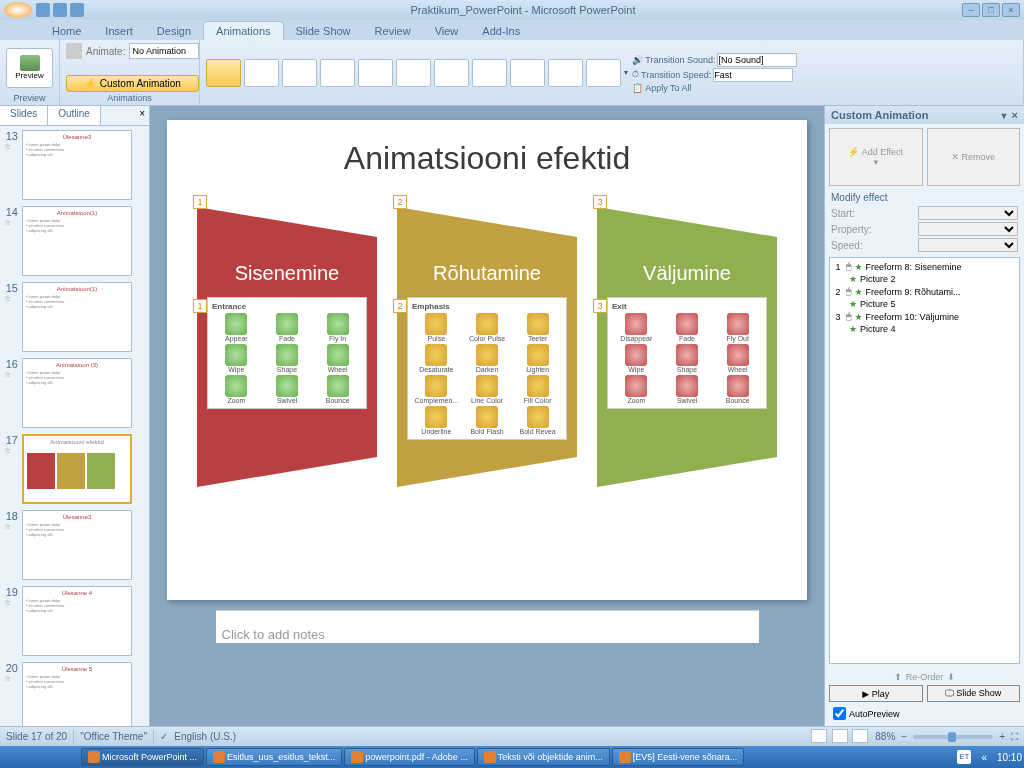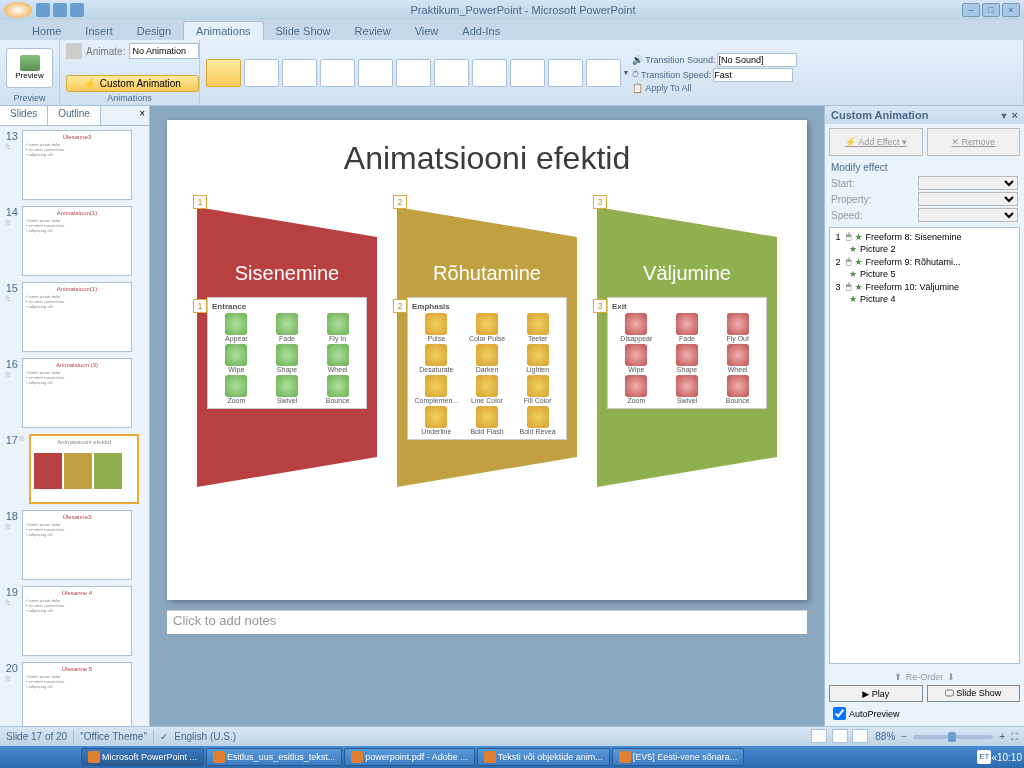--- a/index.html
+++ b/index.html
@@ -8,21 +8,21 @@
 
 .titlebar { height: 20px; background: linear-gradient(#d3e5f6, #bcd4e6); display: flex; align-items: center; padding: 0 4px; }
 .titlebar .office-btn { width: 28px; height: 16px; background: radial-gradient(#fff, #f0a030); border-radius: 50%; margin-right: 4px; }
 .titlebar .qat { display: flex; gap: 3px; }
 .titlebar .qat span { width: 14px; height: 14px; background: #6a9dd0; border-radius: 2px; }
 .titlebar .title { flex: 1; text-align: center; color: #4a6a8a; font-size: 11px; }
 .titlebar .winbtns { display: flex; gap: 2px; }
 .titlebar .winbtns span { width: 18px; height: 14px; background: #a8c8e8; border: 1px solid #7a9ab8; border-radius: 2px; font-size: 9px; text-align: center; line-height: 12px; color: #4a6a8a; }
 
 
-.ribbon-tabs { height: 20px; background: #c6d9ec; display: flex; align-items: flex-end; padding-left: 20px; }
+.ribbon-tabs { height: 20px; background: #c6d9ec; display: flex; align-items: flex-end; padding-left: 40px; }
 .ribbon-tabs .tab { padding: 3px 12px; font-size: 11px; color: #4a6a8a; cursor: pointer; }
 .ribbon-tabs .tab.active { background: #e6f0fa; border: 1px solid #a8c0d8; border-bottom: none; border-radius: 3px 3px 0 0; }
 
 
 .ribbon { height: 66px; background: linear-gradient(#e6f0fa, #d0e0f0); border-bottom: 1px solid #a8c0d8; display: flex; }
 .ribbon-group { border-right: 1px solid #b8cce0; padding: 2px 6px; display: flex; flex-direction: column; }
 .ribbon-group .gbody { flex: 1; display: flex; align-items: center; gap: 4px; }
 .ribbon-group .glabel { text-align: center; font-size: 9px; color: #4a6a8a; }
 .preview-btn { width: 50px; height: 40px; background: #fff; border: 1px solid #a8c0d8; border-radius: 3px; display: flex; flex-direction: column; align-items: center; justify-content: center; font-size: 8px; }
 .anim-btns { display: flex; flex-direction: column; gap: 16px; }
@@ -61,26 +61,26 @@
 .trap-label { position: absolute; top: 55px; width: 100%; text-align: center; color: #fff; font-size: 20px; }
 .anim-tag { position: absolute; width: 14px; height: 14px; background: #fff; border: 1px solid #d8a838; font-size: 9px; text-align: center; line-height: 12px; color: #c88828; }
 .eff-panel { position: absolute; top: 90px; left: 10px; width: 160px; background: #fff; border: 1px solid #ccc; padding: 4px; }
 .eff-panel .hdr { font-size: 8px; font-weight: bold; color: #555; margin-bottom: 2px; }
 .eff-grid { display: grid; grid-template-columns: repeat(3, 1fr); gap: 2px; }
 .eff-item { text-align: center; font-size: 7px; color: #555; }
 .eff-item .eic { width: 22px; height: 22px; margin: 0 auto; border-radius: 3px; }
 .eic.g { background: radial-gradient(#b0e0a0, #6ab050); }
 .eic.y { background: radial-gradient(#f0d060, #d8a030); }
 .eic.r { background: radial-gradient(#f0b0b0, #c05050); }
-.notes { background: #fff; margin: 10px auto 8px; width: 640px; height: 24px; padding: 2px 6px; color: #999; font-size: 13px; border-top: 1px solid #ccc; }
+.notes { background: #fff; margin: 10px auto 8px; width: 543px; height: 24px; padding: 16px 6px; color: #999; font-size: 13px; border-top: 1px solid #ccc; }
 
 .anim-pane { width: 200px; background: #eaf2fa; border-left: 1px solid #a8c0d8; display: flex; flex-direction: column; }
 .anim-pane .hdr { background: linear-gradient(#d8e6f4, #c6d9ec); padding: 3px 6px; font-size: 11px; font-weight: bold; color: #4a6a8a; display: flex; justify-content: space-between; }
 .anim-pane .toolbar { display: flex; gap: 4px; padding: 4px; }
-.anim-pane .toolbar button { flex: 1; font-size: 9px; padding: 8px; background: #f0f0f0; border: 1px solid #bbb; color: #999; text-decoration: underline; }
+.anim-pane .toolbar button { flex: 1; font-size: 9px; padding: 18px; background: #f0f0f0; border: 1px solid #bbb; color: #999; }
 .anim-pane .section { padding: 2px 6px; font-size: 10px; color: #4a6a8a; }
 .anim-pane .prop-row { display: flex; justify-content: space-between; align-items: center; padding: 1px 6px; font-size: 10px; color: #999; }
 .anim-pane .prop-row select { width: 100px; height: 14px; font-size: 9px; background: #f0f0f0; border: 1px solid #bbb; }
 .anim-list { flex: 1; background: #fff; margin: 4px; border: 1px solid #a8c0d8; padding: 2px; }
 .anim-item { display: flex; align-items: center; gap: 3px; font-size: 9px; padding: 1px; }
 .anim-item .num { width: 10px; text-align: center; }
 .anim-item .star { color: #4a9040; }
 .anim-pane .footer { padding: 4px; display: flex; flex-direction: column; gap: 3px; }
 .anim-pane .reorder { display: flex; justify-content: center; gap: 4px; font-size: 9px; color: #999; }
 .anim-pane .play-row { display: flex; gap: 4px; }
@@ -94,21 +94,21 @@
 .viewbtns span { display: inline-block; width: 16px; height: 14px; background: #fff; border: 1px solid #a8c0d8; margin: 0 1px; }
 .zoom-slider { width: 80px; height: 4px; background: #a8c0d8; position: relative; border-radius: 2px; }
 .zoom-slider .thumb { position: absolute; left: 35px; top: -3px; width: 8px; height: 10px; background: #6a9dd0; border-radius: 2px; }
 
 
 .taskbar { height: 22px; background: linear-gradient(#4a8ad0, #2a6ab0); display: flex; align-items: center; padding: 0 2px; gap: 2px; }
 .start-btn { background: linear-gradient(#6aa060, #3a7030); color: #fff; font-weight: bold; font-size: 11px; padding: 2px 26px; border-radius: 3px; font-style: italic; margin-top: 37px; }
 .task-item { background: linear-gradient(#5a9ad8, #3a7ac0); color: #fff; font-size: 9px; padding: 2px 6px; border-radius: 2px; border: 1px solid #2a5a90; max-width: 140px; white-space: nowrap; overflow: hidden; display: flex; align-items: center; gap: 2px; }
 .task-item.active { background: linear-gradient(#3a7ac0, #2a5a90); }
 .task-item .tic { width: 12px; height: 12px; background: #e08030; border-radius: 2px; flex-shrink: 0; }
-.tray { margin-left: auto; color: #fff; font-size: 10px; display: flex; align-items: center; gap: 0; }
+.tray { margin-left: auto; color: #fff; font-size: 10px; display: flex; align-items: center; gap: 10px; }
 .tray .tic { width: 14px; height: 14px; background: #fff; border-radius: 2px; font-size: 8px; text-align: center; line-height: 14px; color: #2a5a90; }
 </style>
 </head>
 <body>
 
 <div class="titlebar">
   <div class="office-btn"></div>
   <div class="qat">
     <span></span>
     <span></span>
@@ -235,21 +235,21 @@
           <div style="display:flex;flex-direction:column">
             <div class="num">16</div>
             <div class="star">☆</div>
           </div>
           <div class="th">
             <div style="font-size:6px;color:#b04040;text-align:center">Animatsioon (3)</div>
             <div style="font-size:4px;color:#888;margin-top:2px">• lorem ipsum dolor<br>• sit amet consectetur<br>• adipiscing elit</div>
           </div>
         </div>
         <div class="slide-thumb active">
-          <div style="display:flex;flex-direction:row">
+          <div style="display:flex;flex-direction:column">
             <div class="num">17</div>
             <div class="star">☆</div>
           </div>
           <div class="th">
             <div style="text-align:center;font-size:6px;color:#888">Animatsiooni efektid</div>
             <div class="th-mini3">
               <span style="background:#b84040"></span>
               <span style="background:#c0a040"></span>
               <span style="background:#90b050"></span>
             </div>

